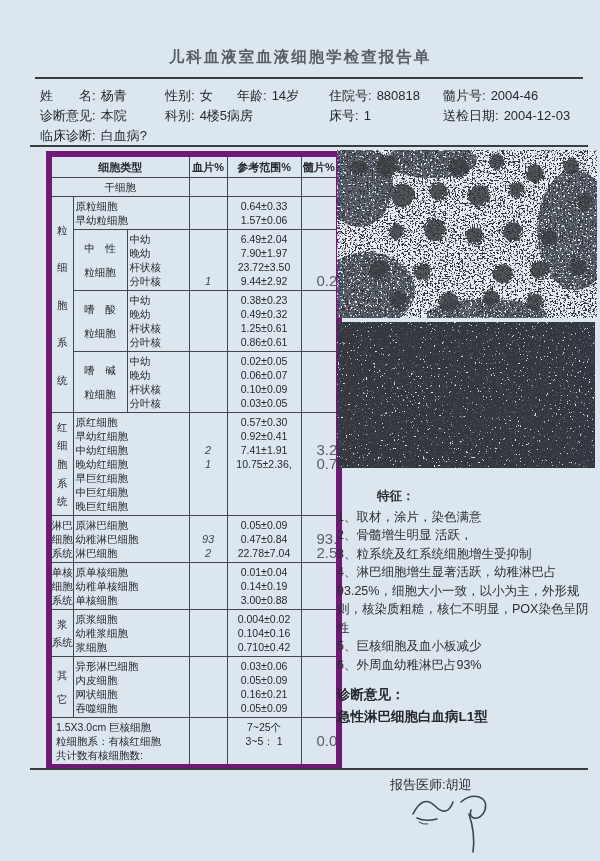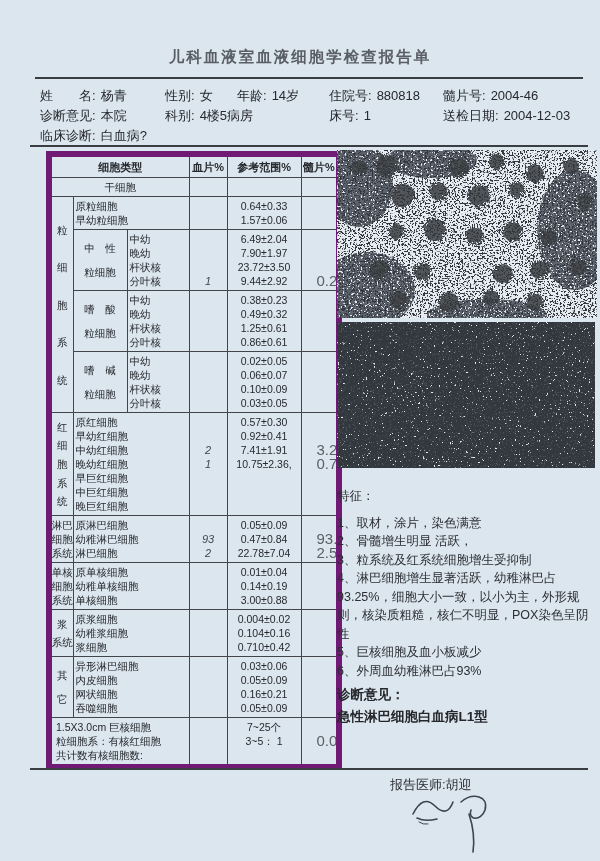--- a/index.html
+++ b/index.html
@@ -48,21 +48,21 @@
   .tbl td.ref{text-align:center;}
   .tbl td.blood{text-align:center; font-style:italic; color:#3f4752; font-size:11px;}
   .tbl td.marrow{text-align:left; padding-left:15px; color:#5a6066; font-size:15px;}
   .tbl td.stemlab{text-align:center;}
   .tbl td.footlab{text-align:left; padding-left:4px;}
   
   .photo{position:absolute; display:block; background:#e3eaf1;}
   .photo1{top:150px; left:337px; width:260px; height:168px;}
   .photo2{top:322px; left:337px; width:258px; height:146px;}
   .features{position:absolute; top:487px; left:337px; width:257px; font-size:12.5px; line-height:18.5px; color:#2b2e33;}
-  .features .ftitle{font-weight:400; margin-bottom:8px;}
+  .features .ftitle{font-weight:700; margin-bottom:2px;padding-left:40px;}
   .features .fitems{white-space:pre-line;}
   .diag{position:absolute; top:684px; left:337px; width:257px; font-size:13.5px; font-weight:700; line-height:22px; color:#24272b;}
   .doctor{position:absolute; top:776px; left:390px; font-size:13px; color:#2b2e33;}
   .sig{position:absolute; top:788px; left:403px; width:120px; height:66px;}
 </style>
 </head>
 <body>
 
 <div class="page">
 

